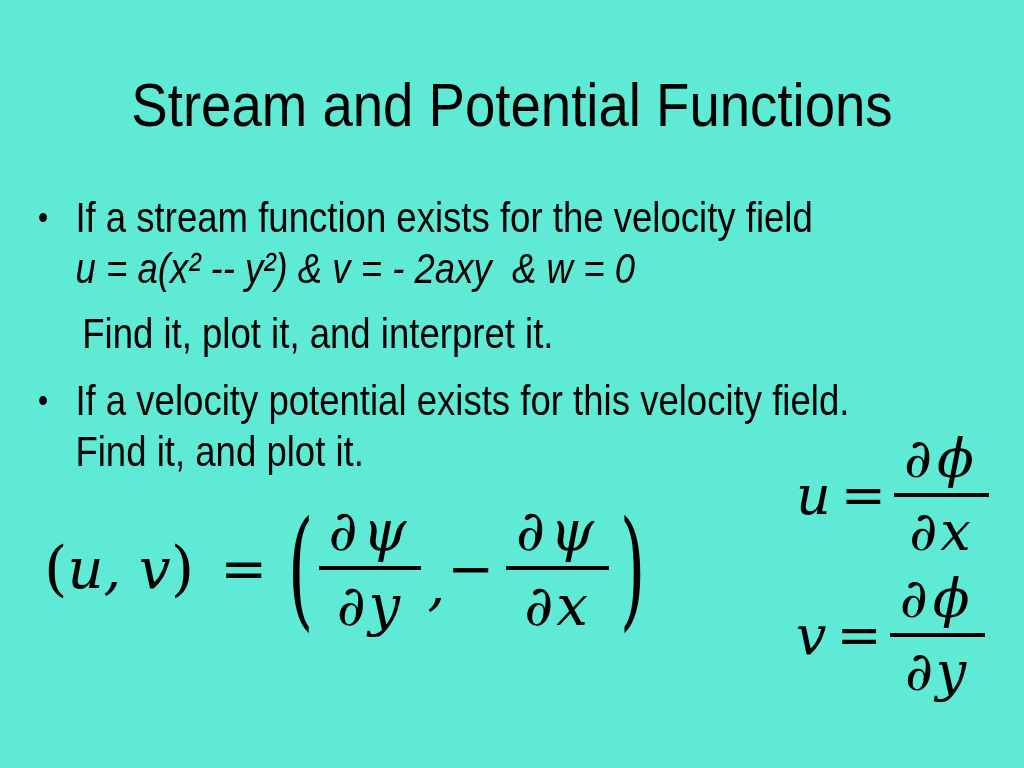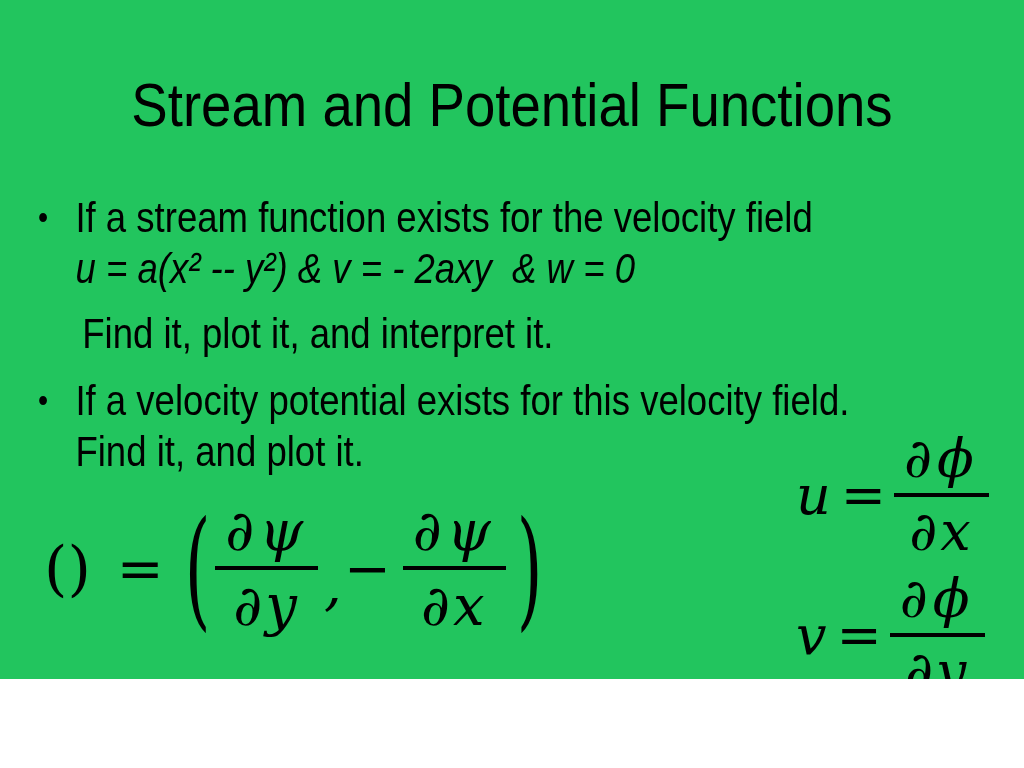--- a/index.html
+++ b/index.html
@@ -1,22 +1,22 @@
 <!DOCTYPE html>
 <html><head>
 <meta charset="utf-8">
 <style>
   html, body {
     margin: 0; padding: 0;
     background: #ffffff;
   }
   .slide {
     position: relative;
-    width: 1024px; height: 679px;
-    background: #22c55e;
+    width: 1024px; height: 768px;
+    background: #5eead4;
     color: #000000;
     font-family: "Liberation Sans", sans-serif;
     overflow: hidden;
     text-decoration: underline;
   }
 
   
   .title {
     position: absolute;
     top: 72px; left: 0;
@@ -133,20 +133,21 @@
       <div class="ptext">
         <span>If a velocity potential exists for this velocity field.</span><br>
         <span>Find it, and plot it.</span>
       </div>
     </div>
 
   </div>
 
   <div class="eq eq-main">
     <span class="lhsparen">(</span>
+      <span>u, v</span>
       <span class="lhsparen">)</span>
     <span class="equals">=</span>
     <span class="bigparen bp-open">(</span>
     <span class="frac frac1">
       <span class="num">∂ψ</span>
       <span class="bar"></span>
       <span class="den">∂y</span>
     </span>
     <span class="sep">
       <span class="comma">,</span>

